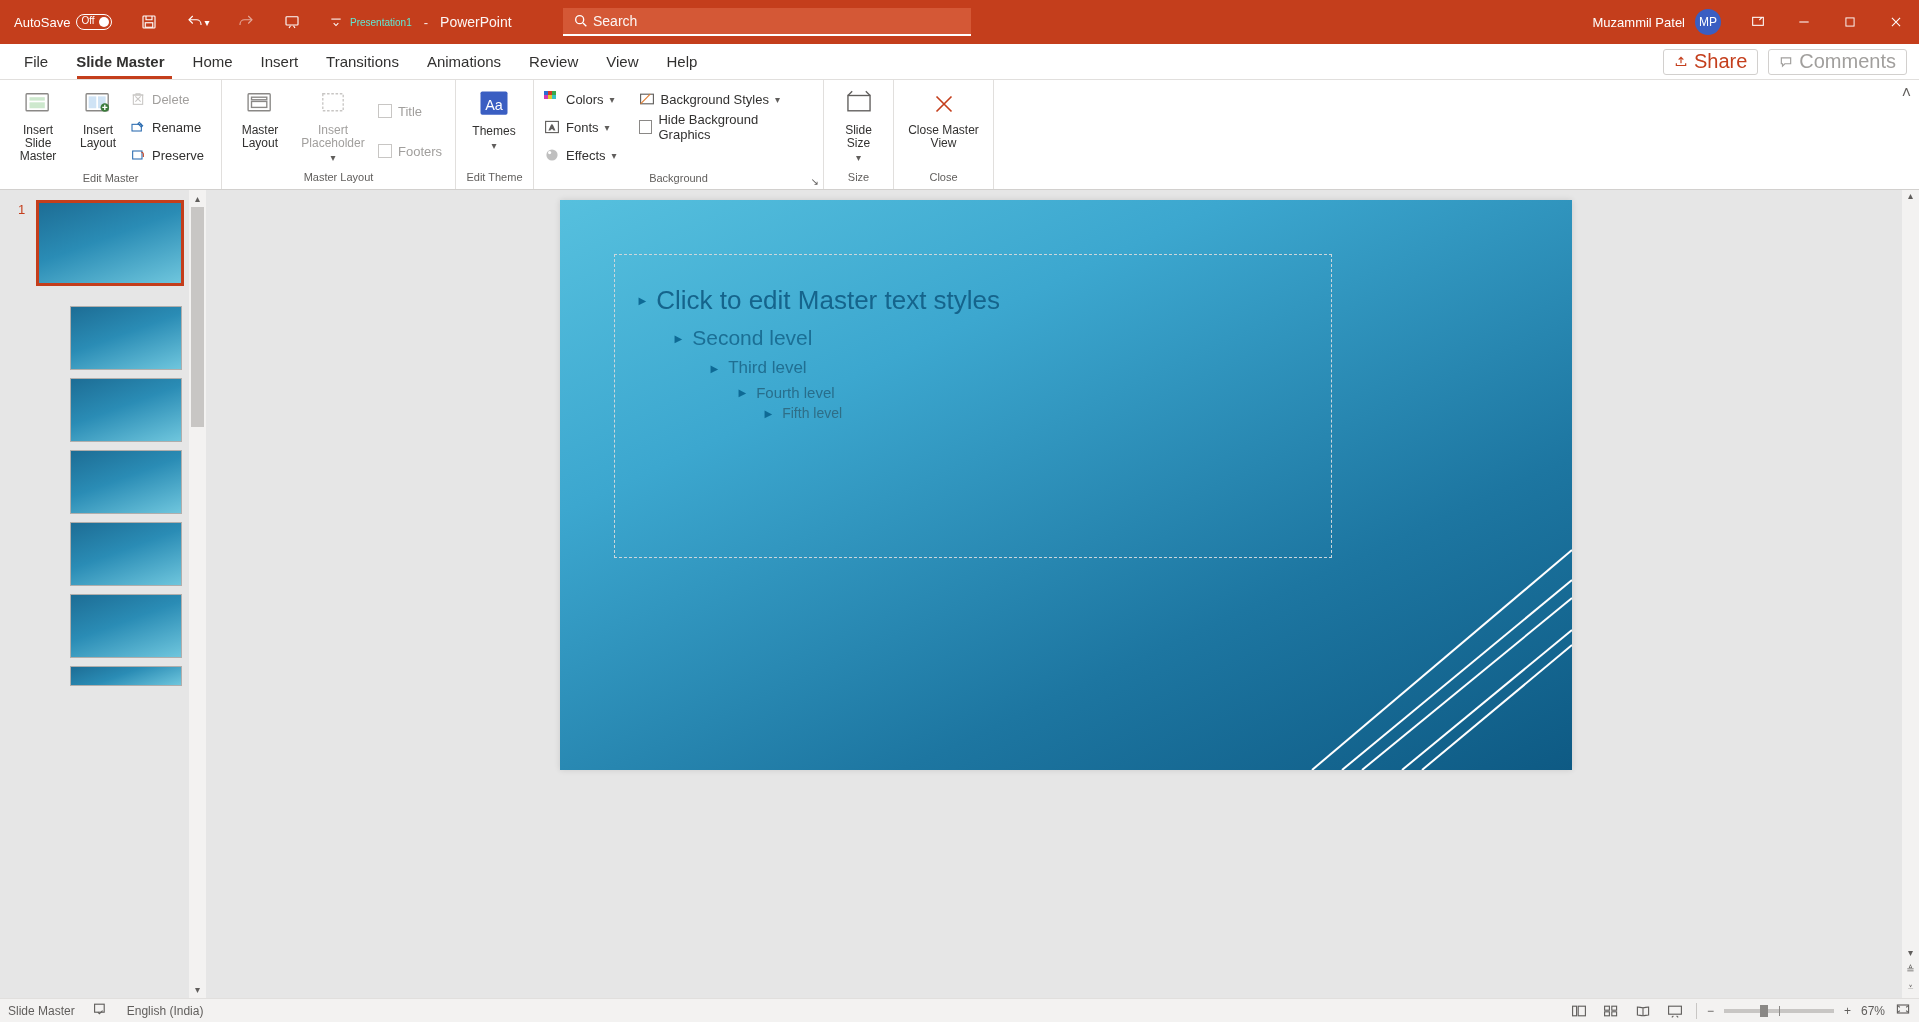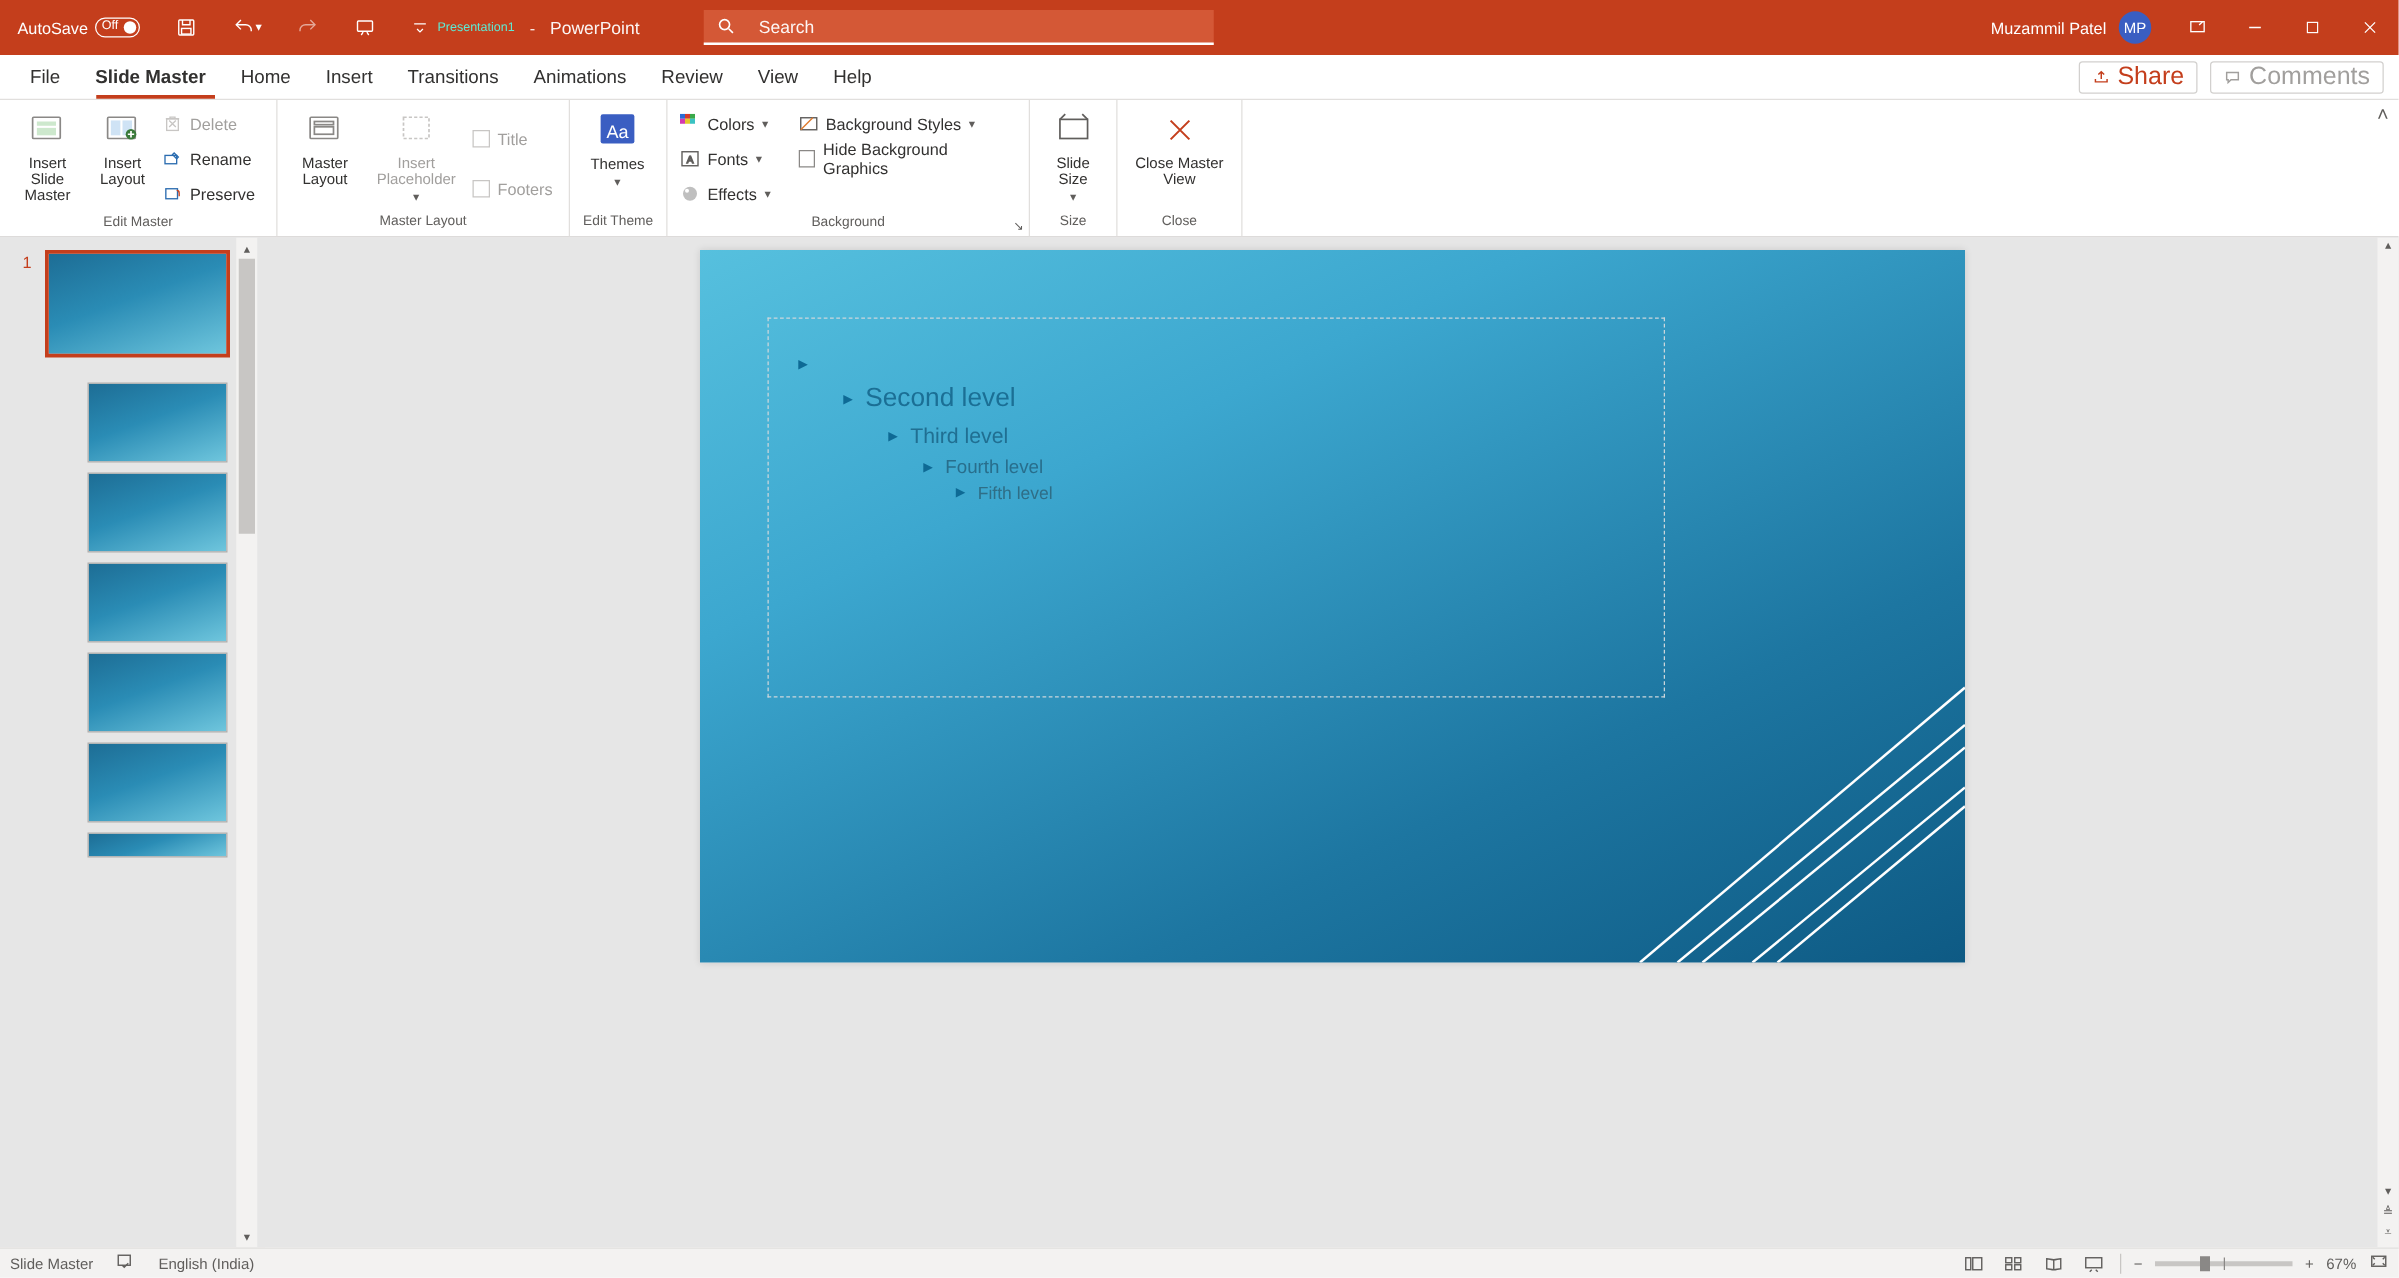--- a/index.html
+++ b/index.html
@@ -9,21 +9,21 @@
 .titlebar { height:44px; background:#c43e1c; display:flex; align-items:center; color:#fff; font-size:13px; position:relative; }
 .titlebar .qat { display:flex; align-items:center; gap:16px; padding-left:8px; }
 .titlebar .qat-item { display:flex; align-items:center; padding:0 6px; height:44px; }
 .autosave-toggle { display:flex; align-items:center; gap:6px; padding:0 8px; }
 .toggle-switch { width:36px; height:16px; border:1px solid #fff; border-radius:10px; position:relative; }
 .toggle-knob { width:10px; height:10px; background:#fff; border-radius:50%; position:absolute; right:2px; top:2px; }
 .titlebar svg { stroke:#fff; fill:none; }
 .title-center { position:absolute; left:350px; display:flex; align-items:center; gap:12px; }
 .title-docname { color:#5eead4; font-size:10px; }
 .title-app { color:#fff; font-size:14px; opacity:0.95; }
-.search-box { position:absolute; left:563px; width:408px; height:28px; background:#d45836; border-bottom:2px solid #fff; display:flex; align-items:center; padding:0 10px; gap:18px; }
+.search-box { position:absolute; left:563px; width:408px; height:28px; background:#d45836; border-bottom:2px solid #fff; display:flex; align-items:center; padding:0 10px; gap:4px; }
 .search-box input { background:transparent; border:none; outline:none; color:#fff; font-size:14px; flex:1; }
 .search-box input::placeholder { color:#fff; opacity:.95; }
 .title-right { position:absolute; right:0; display:flex; align-items:center; height:48px; }
 .user-name { padding:0 10px; font-size:13px; }
 .user-avatar { width:26px; height:26px; border-radius:50%; background:#3a5ec2; color:#fff; display:flex; align-items:center; justify-content:center; font-size:12px; margin-right:14px; }
 .winbtn { width:46px; height:44px; display:flex; align-items:center; justify-content:center; }
 
 
 .tabstrip { height:36px; background:#fff; display:flex; align-items:center; padding:0 10px; border-bottom:1px solid #e1dfdd; position:relative; }
 .tab { padding:0 14px; height:36px; display:flex; align-items:center; font-size:15px; color:#323130; cursor:pointer; }
@@ -422,20 +422,21 @@
       <svg class="slide-lines" viewBox="0 0 320 260">
         <line x1="60" y1="260" x2="320" y2="40"></line>
         <line x1="90" y1="260" x2="320" y2="70"></line>
         <line x1="110" y1="260" x2="320" y2="88"></line>
         <line x1="150" y1="260" x2="320" y2="120"></line>
         <line x1="170" y1="260" x2="320" y2="135"></line>
       </svg>
       <div class="content-ph">
         <div class="lvl lvl1">
             <span class="bullet">▶</span>
+            <span>Click to edit Master text styles</span>
           </div>
         <div class="lvl lvl2">
             <span class="bullet">▶</span>
             <span>Second level</span>
           </div>
         <div class="lvl lvl3">
             <span class="bullet">▶</span>
             <span>Third level</span>
           </div>
         <div class="lvl lvl4">

